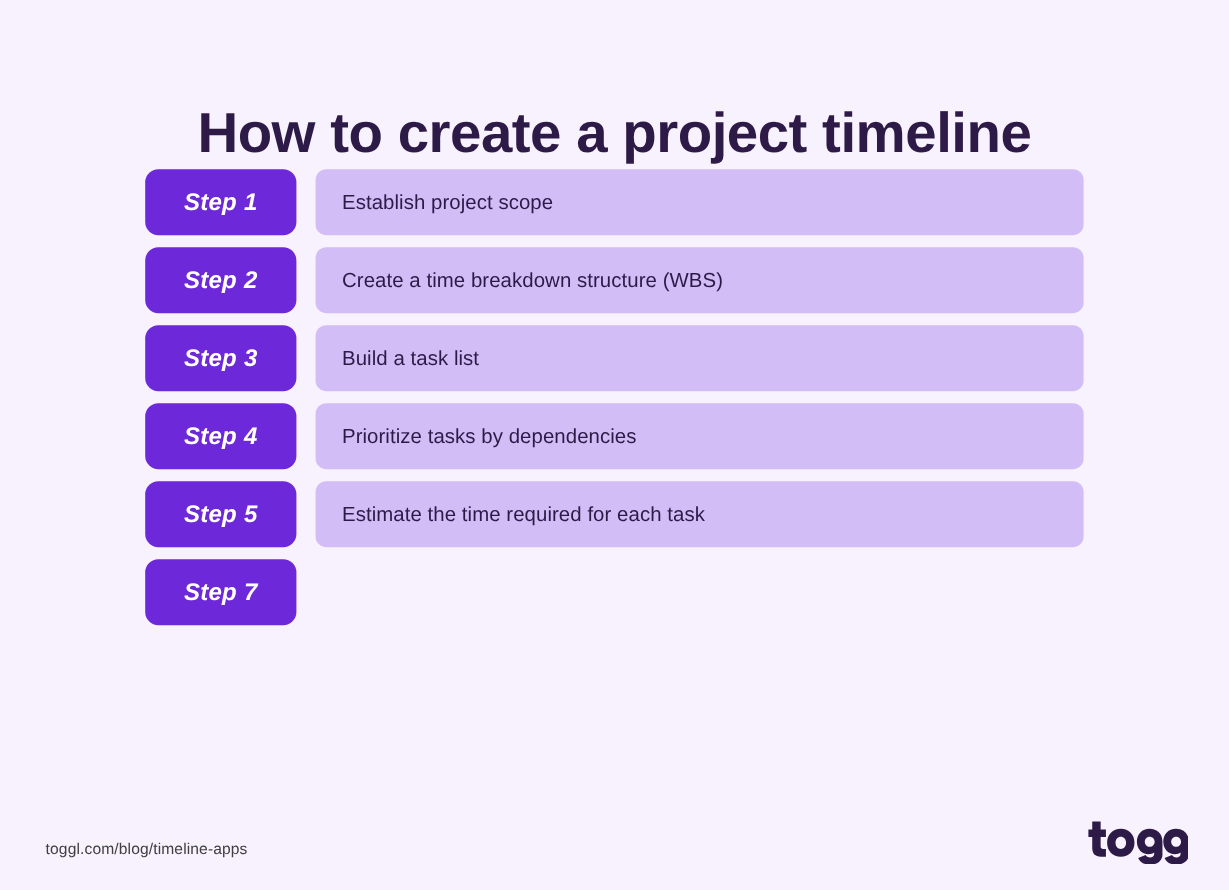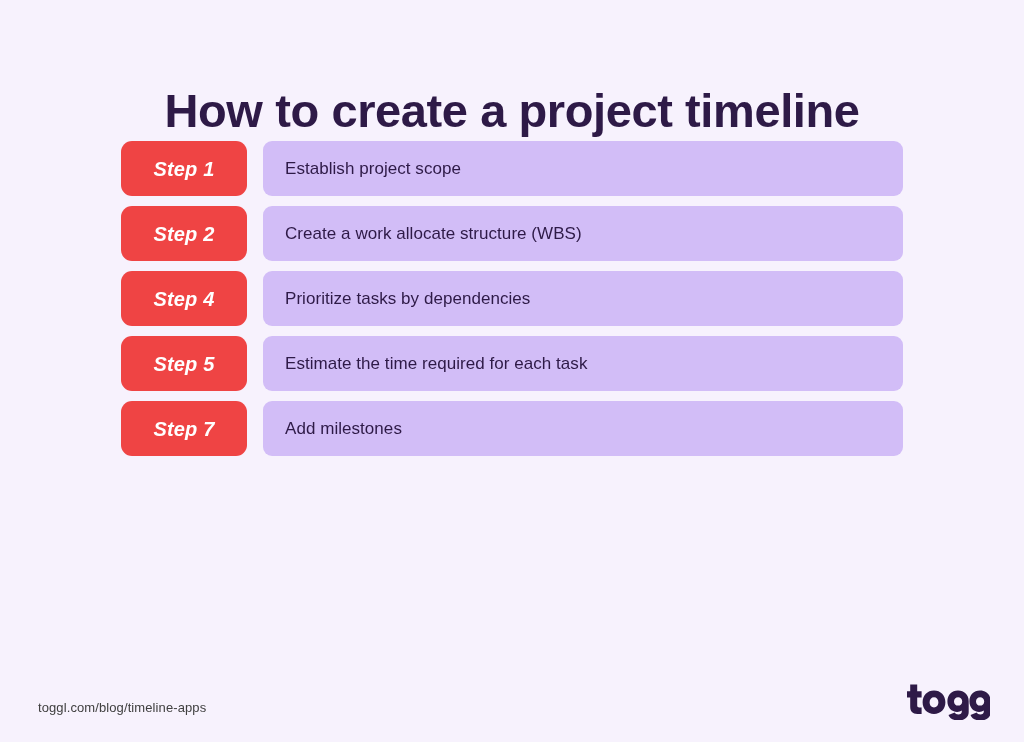--- a/index.html
+++ b/index.html
@@ -54,21 +54,21 @@
     margin-bottom: 10px;
   }
   .step-row:last-child {
     margin-bottom: 0;
   }
 
   .step-badge {
     width: 126px;
     min-width: 126px;
     height: 55px;
-    background: #ef4444;
+    background: #6d28d9;
     border-radius: 11px;
     display: flex;
     align-items: center;
     justify-content: center;
     box-sizing: border-box;
   }
 
   .step-badge-label {
     color: #ffffff;
     font-size: 20px;
@@ -137,24 +137,32 @@
       <div class="step-desc">
         <span class="step-desc-label">Establish project scope</span>
       </div>
     </div>
 
     <div class="step-row">
       <div class="step-badge">
         <span class="step-badge-label">Step 2</span>
       </div>
       <div class="step-desc">
-        <span class="step-desc-label">Create a work allocate structure (WBS)</span>
-      </div>
-    </div>
-
+        <span class="step-desc-label">Create a time breakdown structure (WBS)</span>
+      </div>
+    </div>
+
+    <div class="step-row">
+      <div class="step-badge">
+        <span class="step-badge-label">Step 3</span>
+      </div>
+      <div class="step-desc">
+        <span class="step-desc-label">Build a task list</span>
+      </div>
+    </div>
 
     <div class="step-row">
       <div class="step-badge">
         <span class="step-badge-label">Step 4</span>
       </div>
       <div class="step-desc">
         <span class="step-desc-label">Prioritize tasks by dependencies</span>
       </div>
     </div>
 
@@ -164,23 +172,20 @@
       </div>
       <div class="step-desc">
         <span class="step-desc-label">Estimate the time required for each task</span>
       </div>
     </div>
 
 
     <div class="step-row">
       <div class="step-badge">
         <span class="step-badge-label">Step 7</span>
-      </div>
-      <div class="step-desc">
-        <span class="step-desc-label">Add milestones</span>
       </div>
     </div>
 
 
   </div>
 
   <div class="footer-url">toggl.com/blog/timeline-apps</div>
 
   <div class="brand-logo">
     <svg width="84" height="42" viewBox="0 0 84 42" aria-hidden="true">

